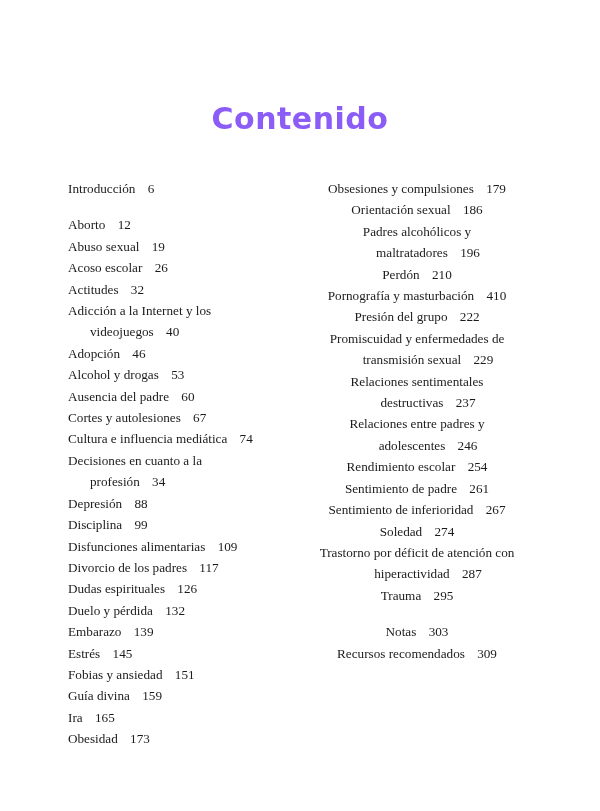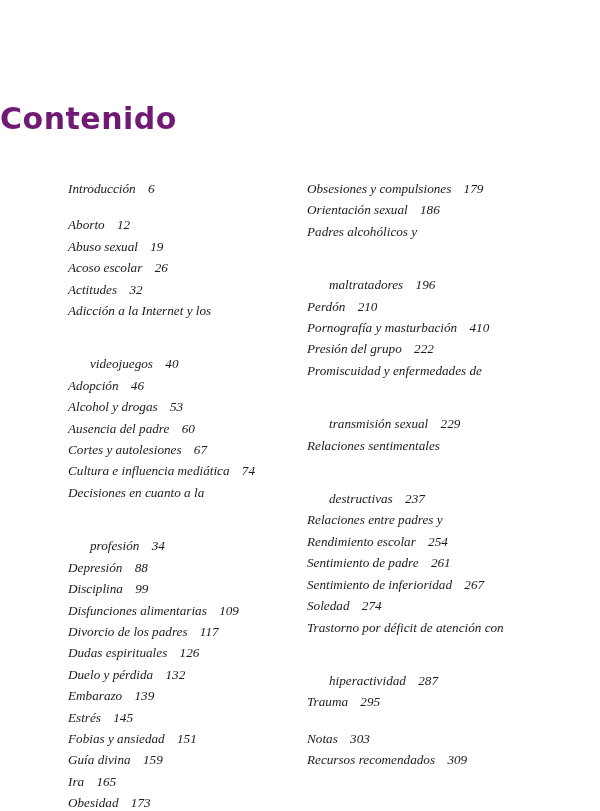--- a/index.html
+++ b/index.html
@@ -14,60 +14,59 @@
     background: #ffffff;
     overflow: hidden;
     font-family: "Liberation Serif", "DejaVu Serif", serif;
     color: #1a1a1a;
   }
   .page-title {
     position: absolute;
     left: 0;
     top: 101px;
     width: 600px;
-    text-align: left;
+    text-align: center;
     font-family: "DejaVu Sans", "Liberation Sans", sans-serif;
     font-weight: bold;
     font-size: 30px;
     letter-spacing: 0.5px;
-    color: #701a75;
+    color: #8b5cf6;
   }
   .columns {
     position: absolute;
     left: 0;
     top: 178px;
     width: 600px;
   }
   .col {
     position: absolute;
     top: 0;
   }
   .col-left {
     left: 68px;
     width: 215px;
   }
   .col-right {
-    left: 307px;
+    left: 297px;
     width: 240px;
+    text-align: center;
   }
   .entry {
     font-size: 13.2px;
     line-height: 21.4px;
     color: #1b1b1b;
     white-space: nowrap;
-    font-style: italic;
   }
   .entry.wrap {
     white-space: normal;
     text-indent: 0;
   }
   .entry .cont {
     display: block;
     padding-left: 22px;
-    margin-top: 32px;
   }
   .pg {
     padding-left: 9px;
   }
   .block-gap {
     height: 15px;
   }
 </style>
 </head>
 <body>
@@ -113,21 +112,21 @@
     <div class="col col-right">
       <div id="right-slot">
           <div class="entry"><span>Obsesiones y compulsiones</span> <span class="pg">179</span></div>
           <div class="entry"><span>Orientación sexual</span> <span class="pg">186</span></div>
           <div class="entry wrap"><span>Padres alcohólicos y</span><span class="cont">maltratadores <span class="pg">196</span></span></div>
           <div class="entry"><span>Perdón</span> <span class="pg">210</span></div>
           <div class="entry"><span>Pornografía y masturbación</span> <span class="pg">410</span></div>
           <div class="entry"><span>Presión del grupo</span> <span class="pg">222</span></div>
           <div class="entry wrap"><span>Promiscuidad y enfermedades de</span><span class="cont">transmisión sexual <span class="pg">229</span></span></div>
           <div class="entry wrap"><span>Relaciones sentimentales</span><span class="cont">destructivas <span class="pg">237</span></span></div>
-          <div class="entry wrap"><span>Relaciones entre padres y</span></div>
+          <div class="entry wrap"><span>Relaciones entre padres y</span><span class="cont">adolescentes <span class="pg">246</span></span></div>
           <div class="entry"><span>Rendimiento escolar</span> <span class="pg">254</span></div>
           <div class="entry"><span>Sentimiento de padre</span> <span class="pg">261</span></div>
           <div class="entry"><span>Sentimiento de inferioridad</span> <span class="pg">267</span></div>
           <div class="entry"><span>Soledad</span> <span class="pg">274</span></div>
           <div class="entry wrap"><span>Trastorno por déficit de atención con</span><span class="cont">hiperactividad <span class="pg">287</span></span></div>
           <div class="entry"><span>Trauma</span> <span class="pg">295</span></div>
         </div>
       <div id="back-slot">
           <div class="block-gap"></div>
           <div class="entry"><span>Notas</span> <span class="pg">303</span></div>

